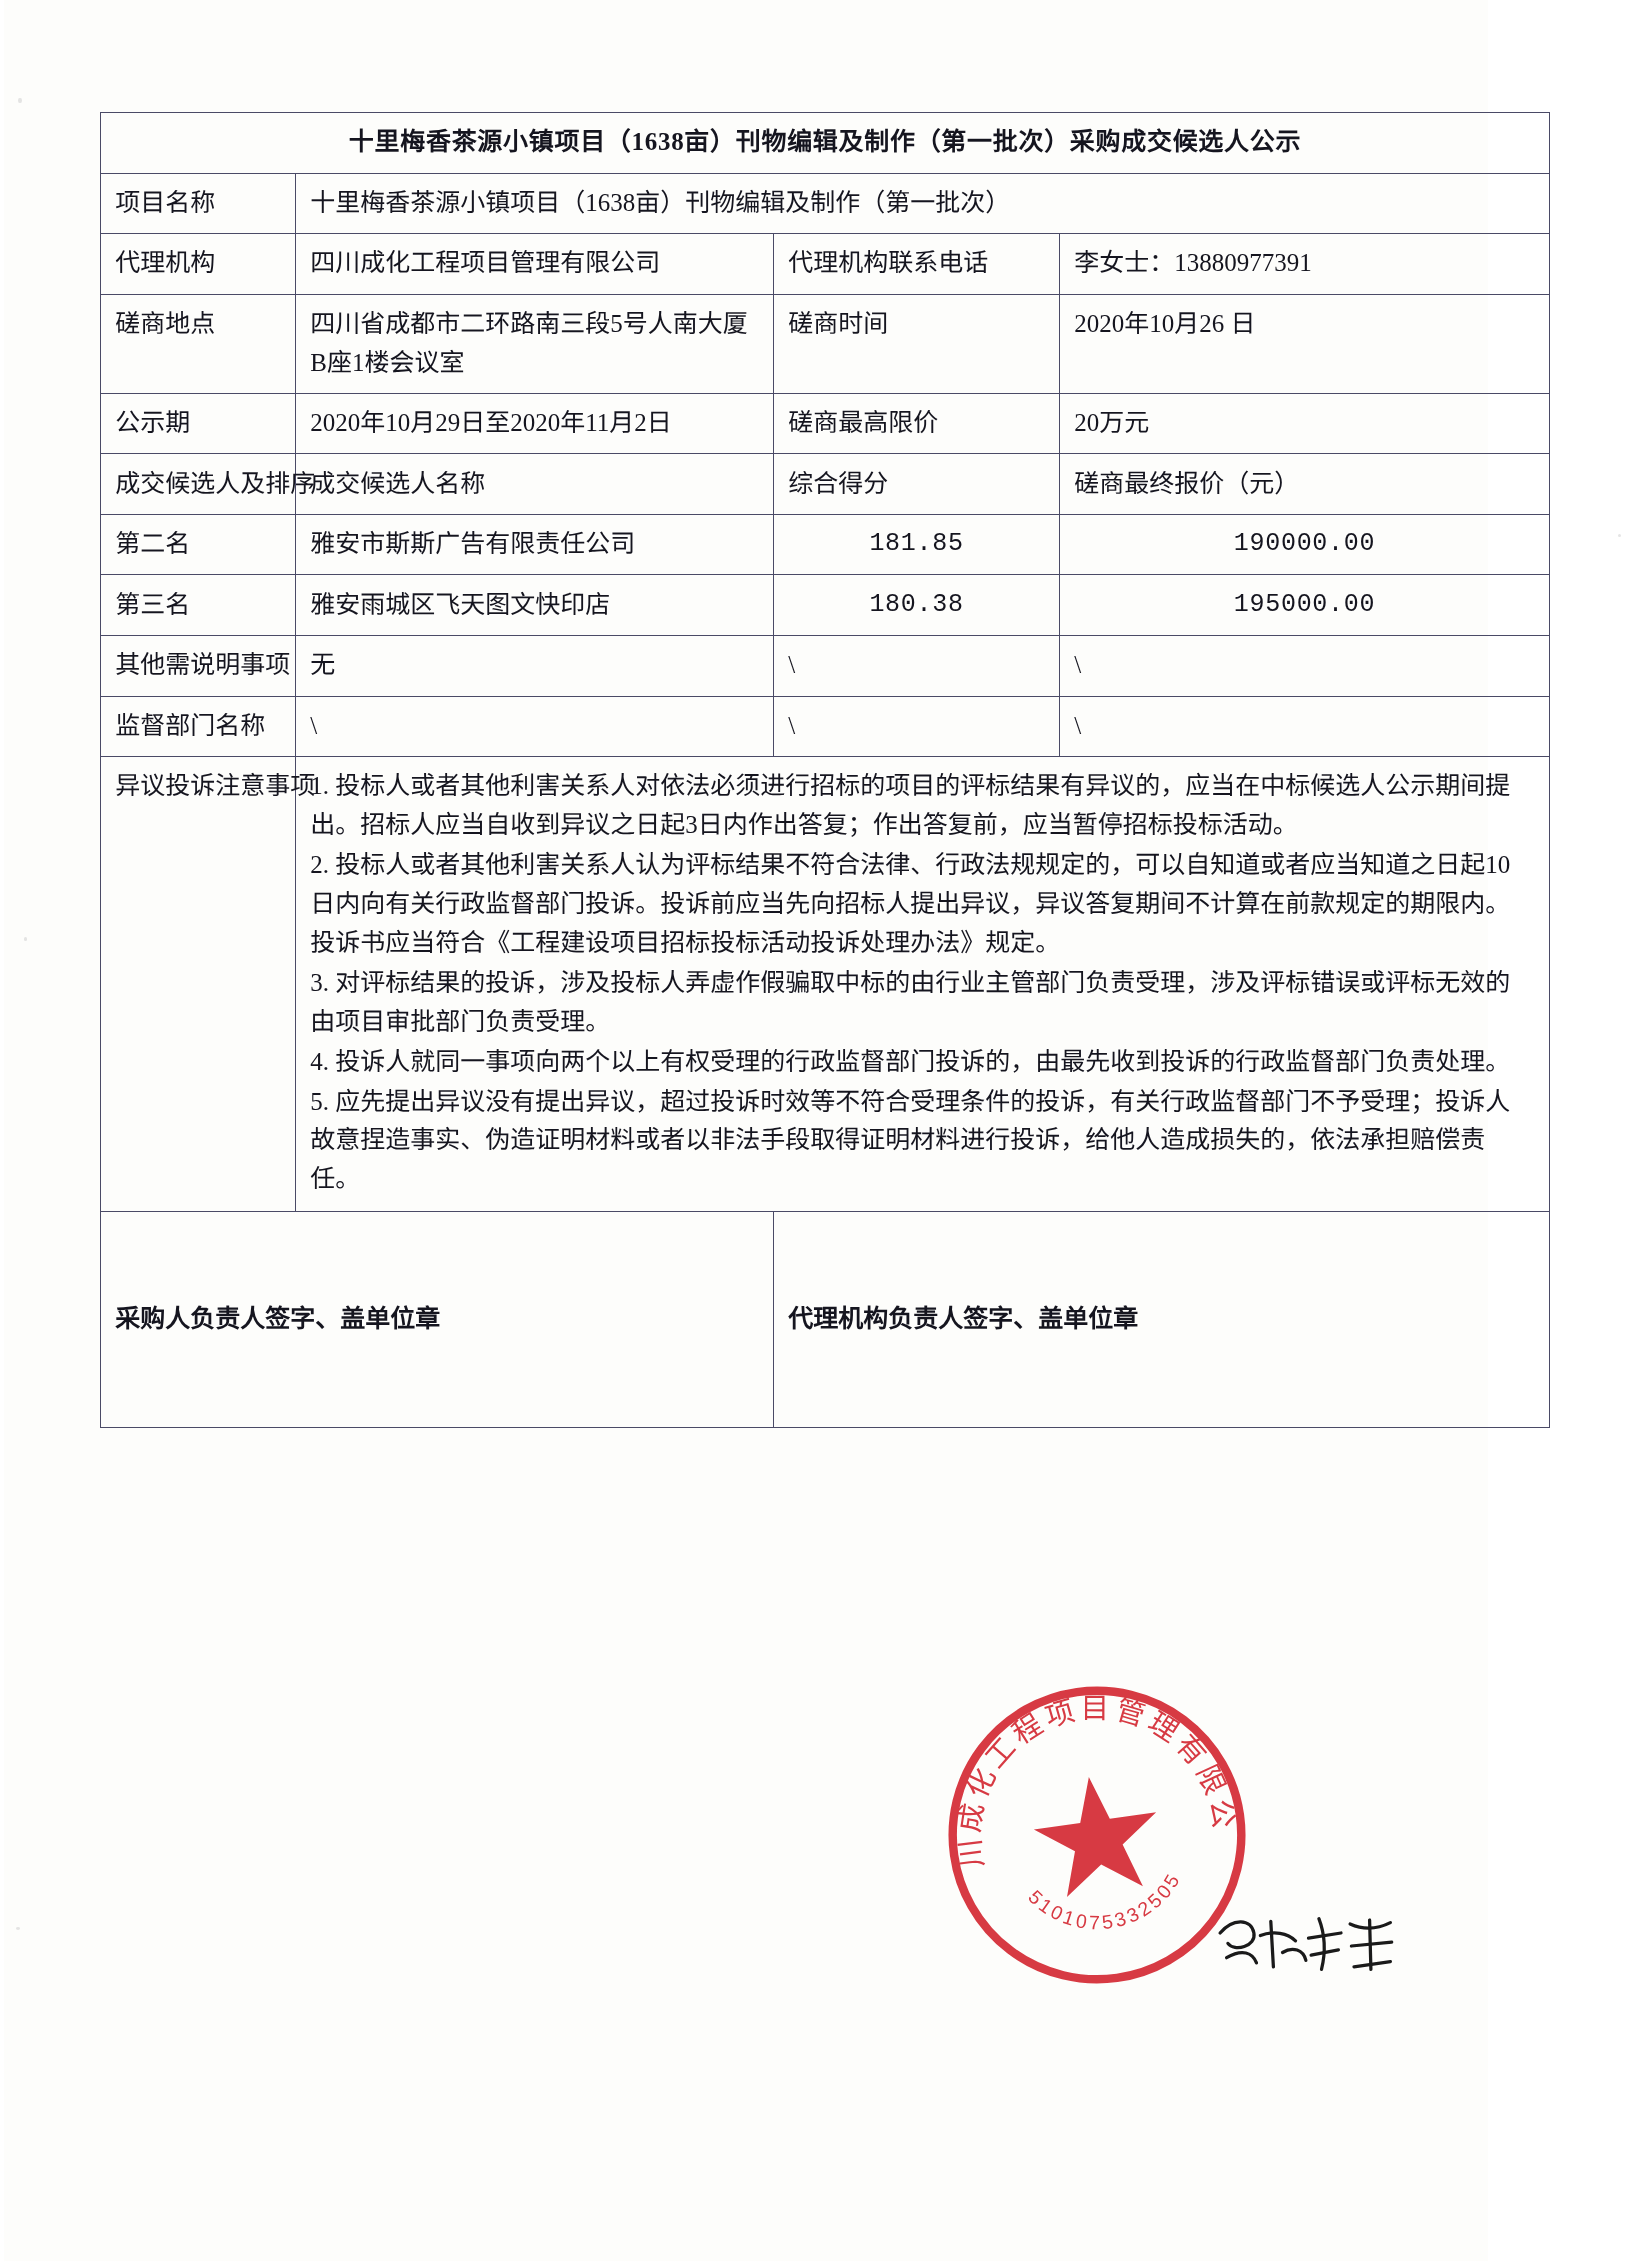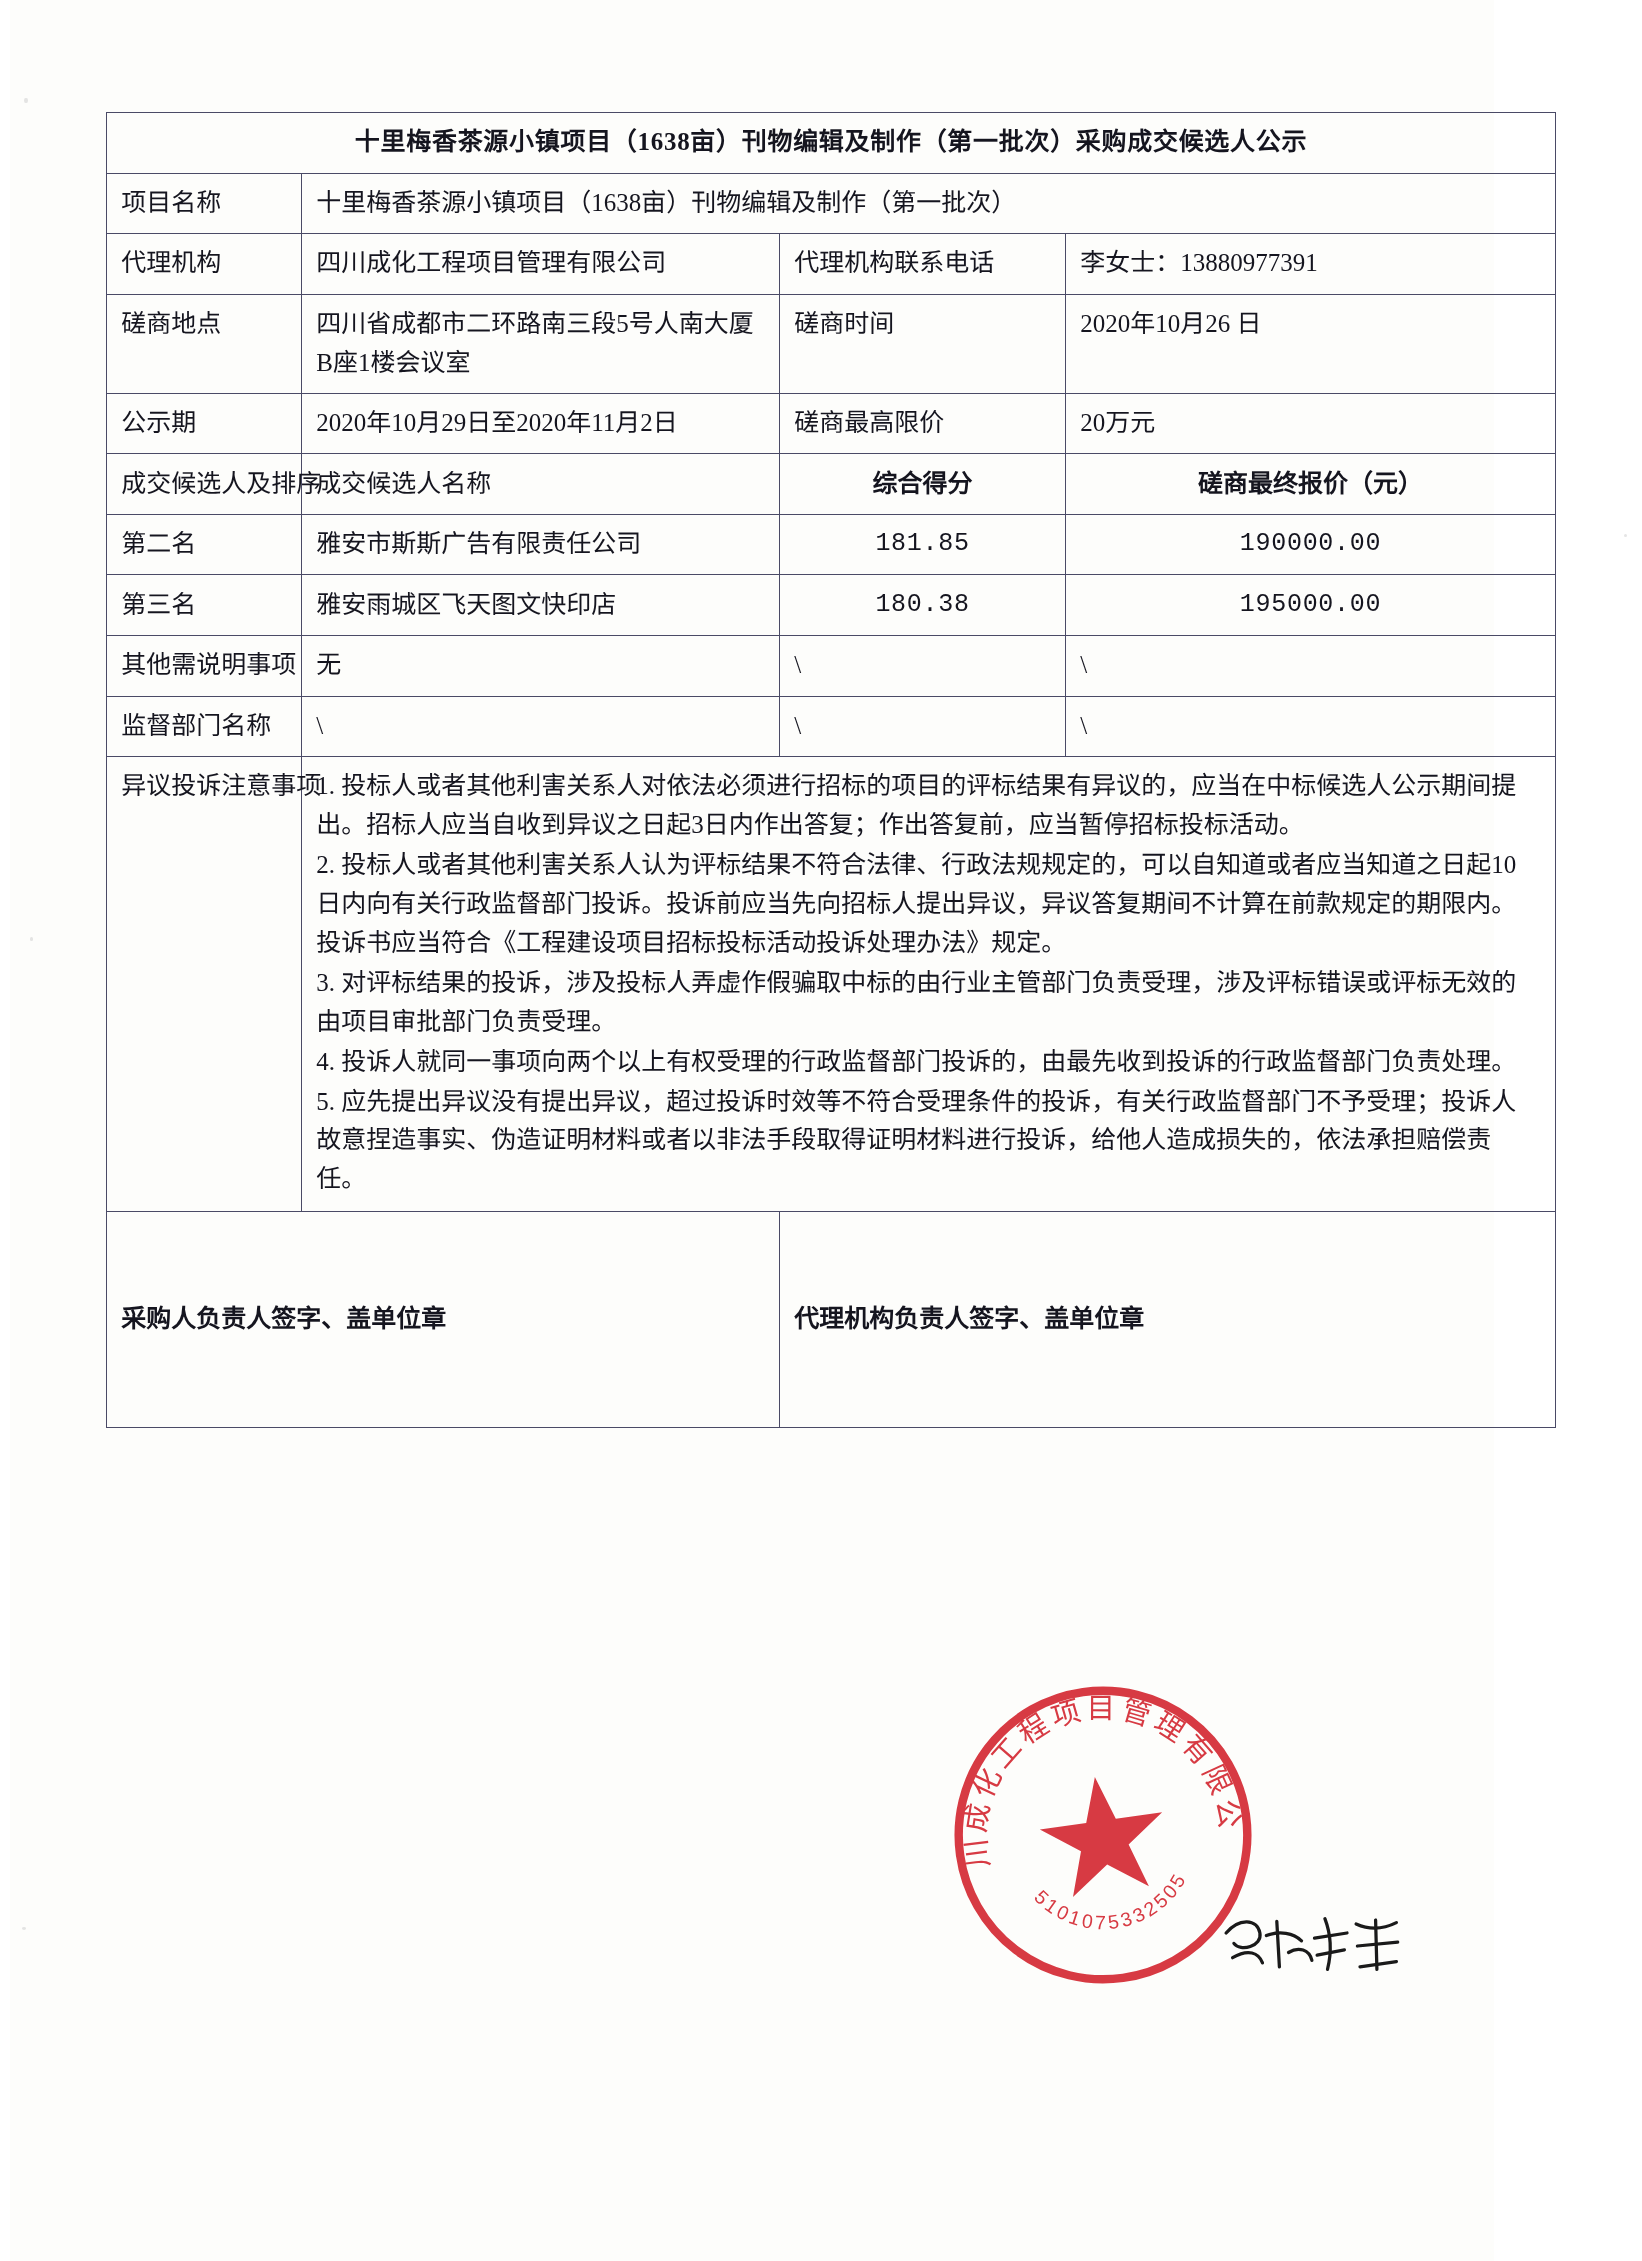--- a/index.html
+++ b/index.html
@@ -10,21 +10,21 @@
   body {
     width: 1643px;
     height: 2261px;
     font-family: "Liberation Serif", "DejaVu Serif", serif;
     color: #111;
     position: relative;
     overflow: hidden;
   }
   .page {
     position: absolute;
-    left: 10px; top: 0;
+    left: 4px; top: 0;
     width: 1484px;
     height: 2261px;
     background: #fdfdfb;
   }
   
   .speck {
     position: absolute;
     background: #cfcfcf;
     border-radius: 50%;
     opacity: .55;
@@ -54,22 +54,20 @@
     letter-spacing: 0.7px;
   }
   .label-cell {
     width: 195px;
     white-space: nowrap;
   }
   .mid-label {
     white-space: nowrap;
   }
   .center {
-    text-align: center;
-    font-weight: bold;
   }
   .rank-score {
     text-align: center;
   }
   .rank-price {
     text-align: center;
   }
   .notes-cell {
     padding: 19.5px 17px 26px 17px;
     font-size: 24px;

